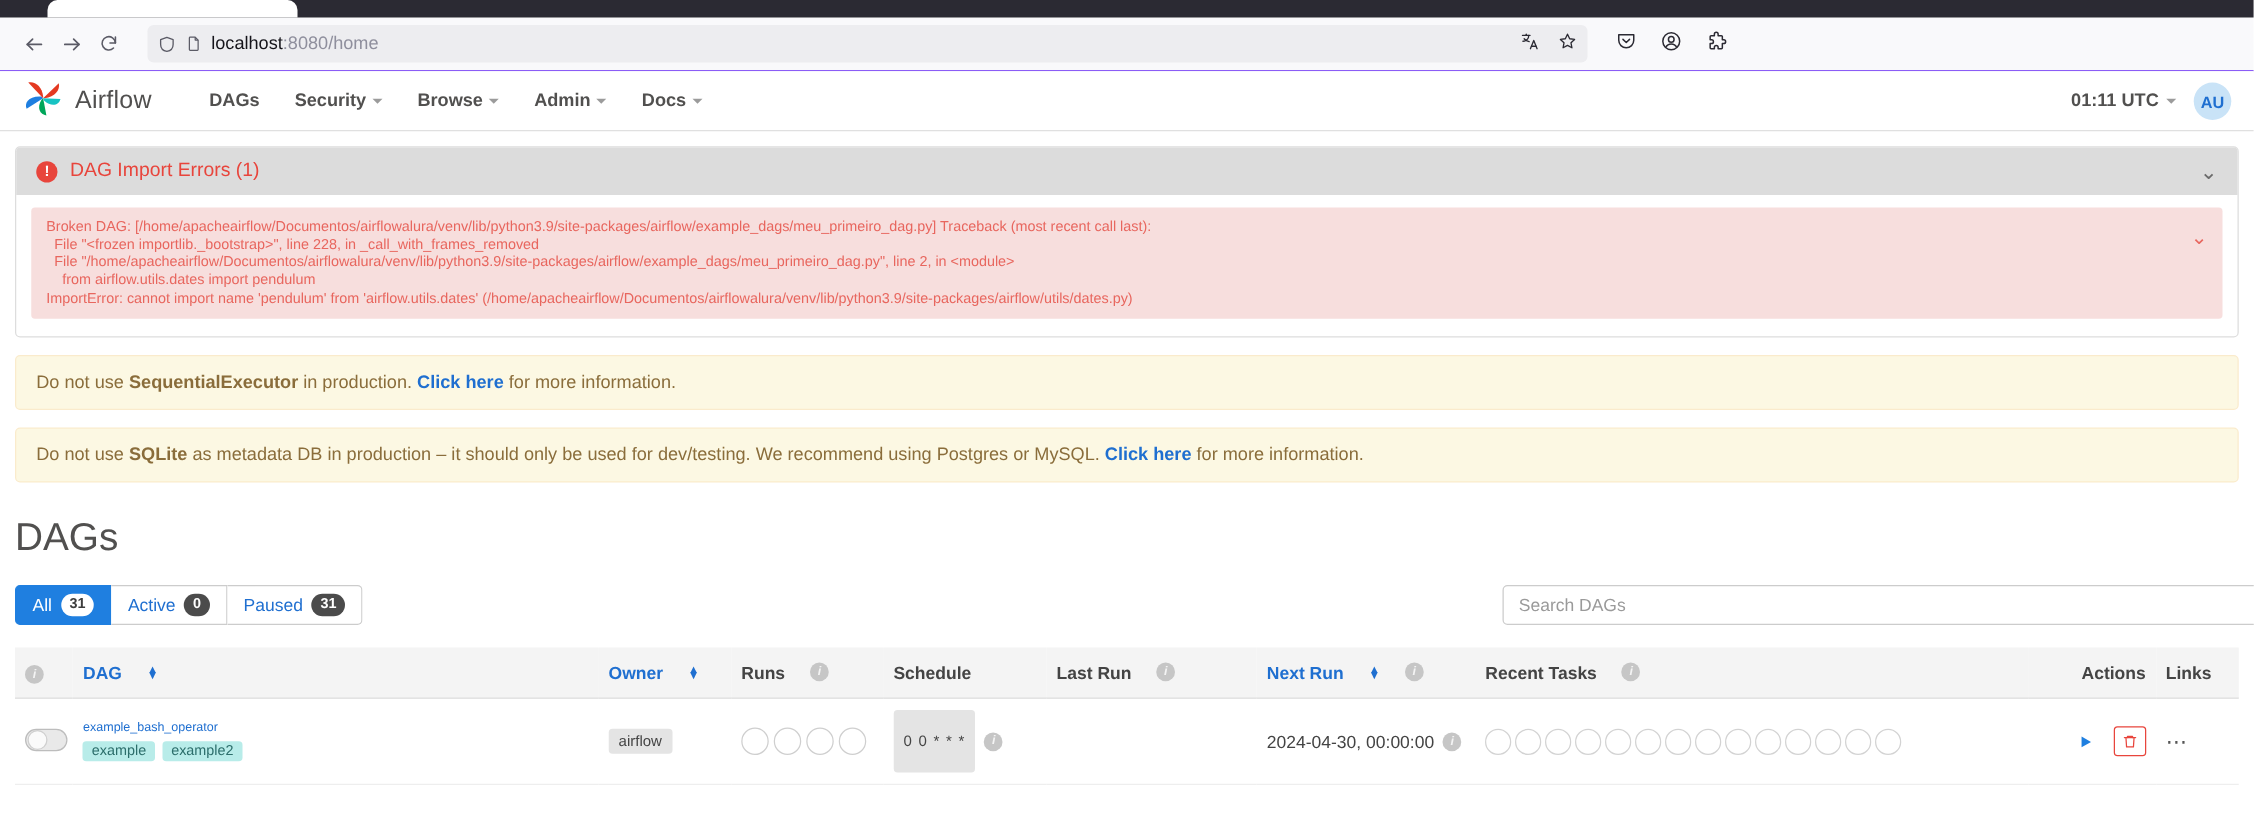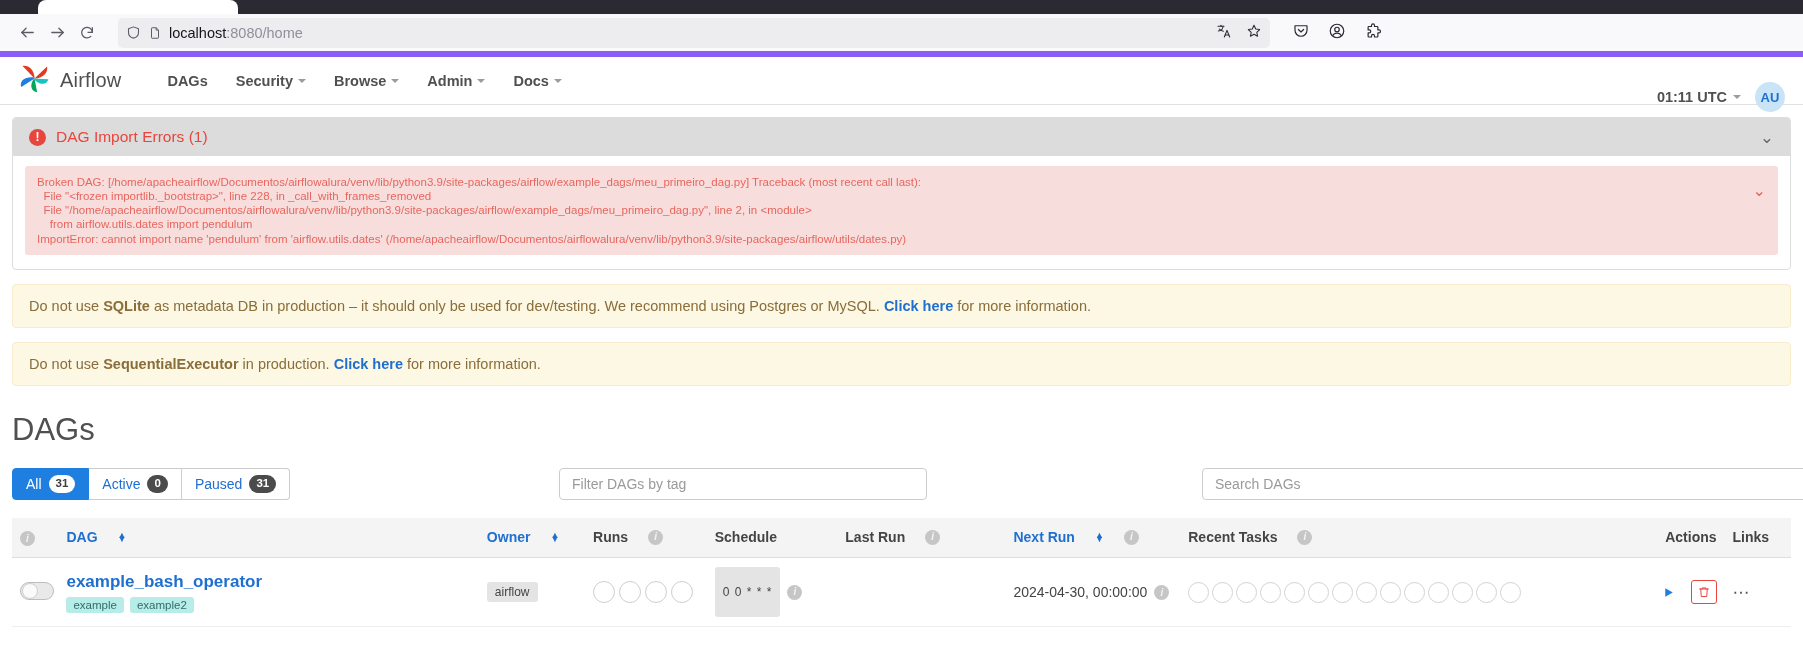--- a/index.html
+++ b/index.html
@@ -20,21 +20,21 @@
   .tab-active {
     position: absolute; left: 38px; top: 0px;
     width: 200px; height: 14px;
     background: #ffffff;
     border-radius: 8px 8px 0 0;
   }
   .nav-bar {
     height: 43px; background: #f9f9fb;
     display: flex; align-items: center;
     padding: 0 12px;
-    border-bottom: 6px solid #8b5cf6;
+    border-bottom: 1px solid #8b5cf6;
   }
   .nav-btn {
     width: 30px; height: 30px;
     display: flex; align-items: center; justify-content: center;
     color: #5b5b66;
     flex: 0 0 auto;
     border-radius: 4px;
   }
   .nav-btn svg { display: block; }
   .urlbar {
@@ -73,21 +73,21 @@
     white-space: nowrap;
   }
   .caret {
     width: 0; height: 0;
     border-left: 4px solid transparent;
     border-right: 4px solid transparent;
     border-top: 4px solid #9b9b9b;
     display: inline-block;
   }
   .af-right {
-    position: absolute; right: 18px; top: 16px; height: 48px;
+    position: absolute; right: 18px; top: 0; height: 48px;
     display: flex; align-items: center; gap: 14px;
   }
   .utc { font-size: 14.5px; font-weight: bold; color: #51504f; display: flex; align-items: center; gap: 6px;}
   .avatar {
     width: 30px; height: 30px; border-radius: 50%;
     background: #c9e3f7; color: #1f6fd0;
     font-size: 13px; font-weight: bold;
     display: flex; align-items: center; justify-content: center;
   }
 
@@ -232,21 +232,21 @@
   .toggle {
     width: 34px; height: 18px; border-radius: 9px;
     border: 1px solid #bdbdbd; background: #e9e9e9;
     position: relative; display: inline-block;
   }
   .toggle .knob {
     position: absolute; left: 1px; top: 0px;
     width: 16px; height: 16px; border-radius: 50%;
     background: #fafafa; border: 1px solid #cfcfcf;
   }
-  .dag-name { color: #1f6fd0; font-weight: bold; font-size: 17px; }
+  .dag-name { color: #1f6fd0; font-weight: normal; font-size: 10px; }
   .tags { margin-top: 5px; display: flex; gap: 6px; text-align: right; }
   .tag {
     background: #b8ece9; color: #2c6e6b;
     font-size: 11.5px; border-radius: 3px;
     padding: 2px 7px;
   }
   .owner-chip {
     background: #e4e4e4; color: #444;
     font-size: 12px; border-radius: 3px;
     padding: 3px 8px; display: inline-block;
@@ -424,46 +424,45 @@
   File "&lt;frozen importlib._bootstrap&gt;", line 228, in _call_with_frames_removed
   File "/home/apacheairflow/Documentos/airflowalura/venv/lib/python3.9/site-packages/airflow/example_dags/meu_primeiro_dag.py", line 2, in &lt;module&gt;
     from airflow.utils.dates import pendulum
 ImportError: cannot import name 'pendulum' from 'airflow.utils.dates' (/home/apacheairflow/Documentos/airflowalura/venv/lib/python3.9/site-packages/airflow/utils/dates.py)</div>
         <span class="err-chev">⌄</span>
       </div>
     </div>
   </div>
 
   <div class="alert">
+    <span>Do not use </span><b>SequentialExecutor</b><span> in production. </span><a href="#">Click here</a><span> for more information.</span>
+  </div>
+
+  <div class="alert">
     <span>Do not use </span><b>SQLite</b><span> as metadata DB in production – it should only be used for dev/testing. We recommend using Postgres or MySQL. </span><a href="#">Click here</a><span> for more information.</span>
-  </div>
-
-  <div class="alert">
-    <span>Do not use </span><b>SequentialExecutor</b><span> in production. </span><a href="#">Click here</a><span> for more information.</span>
   </div>
 
   <h1 class="page-title">DAGs</h1>
 
   <div class="toolbar-row">
     <div class="btn-group">
       <div class="pill active">
         <span>All</span>
         <span class="badge">31</span>
       </div>
       <div class="pill">
         <span>Active</span>
         <span class="badge">0</span>
       </div>
       <div class="pill">
         <span>Paused</span>
         <span class="badge">31</span>
       </div>
     </div>
 
-    <div class="tagfilter">Filter DAGs by tag</div>
     <div class="searchdags">Search DAGs</div>
   </div>
 
   <table class="dags">
     <colgroup>
       <col style="width:42px">
         <col style="width:380px">
         <col style="width:96px">
         <col style="width:110px">
       <col style="width:118px">

